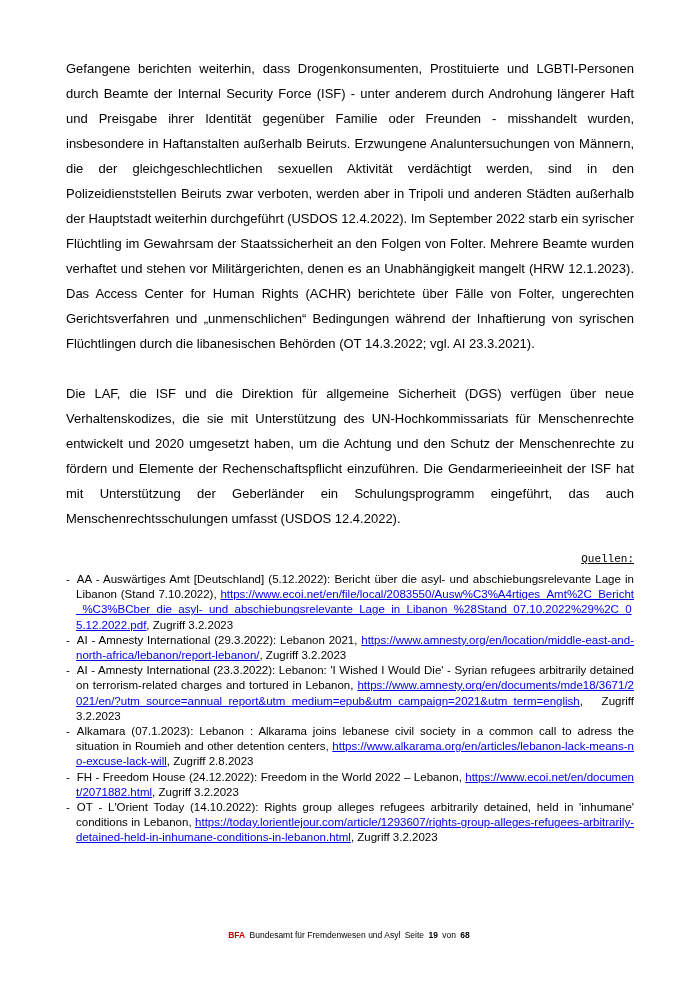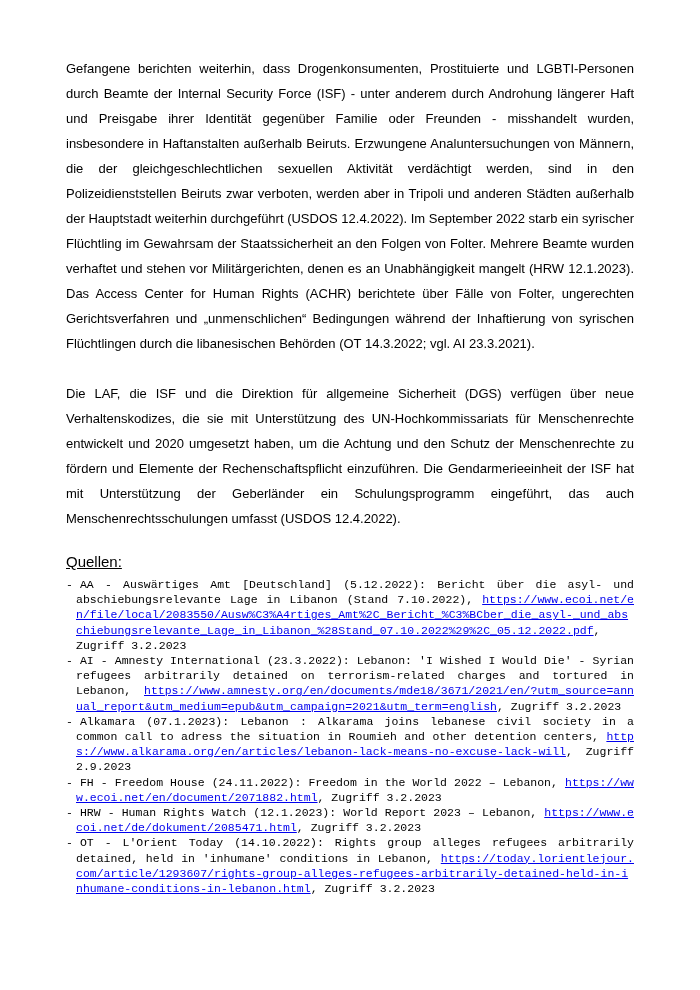--- a/index.html
+++ b/index.html
@@ -21,35 +21,35 @@
     width: 568px;
     top: 56px;
   }
   .para {
     font-size: 13px;
     line-height: 25px;
     text-align: justify;
     margin-bottom: 25px;
   }
   .sources-heading {
-    font-size: 15px;
+    font-size: 11px;
     text-decoration: underline;
     margin-top: -3px;
     margin-bottom: 7px;
-    text-align: left;
+    text-align: right;
+    font-family: Liberation Mono, monospace;
   }
   ul.sources {
     list-style: none;
     font-size: 11.5px;
     line-height: 15.2px;
     text-align: justify;
   }
   ul.sources li {
     padding-left: 10px;
-    font-family: Liberation Mono, monospace;
   }
   ul.sources .dash {
     display: inline;
     margin-left: -10px;
     padding-right: 7px;
   }
   ul.sources a {
     color: #0000ee;
     text-decoration: underline;
     word-break: break-all;
@@ -76,22 +76,30 @@
   <div class="content">
 
     <p class="para">Gefangene berichten weiterhin, dass Drogenkonsumenten, Prostituierte und LGBTI-Personen durch Beamte der Internal Security Force (ISF) - unter anderem durch Androhung längerer Haft und Preisgabe ihrer Identität gegenüber Familie oder Freunden - misshandelt wurden, insbesondere in Haftanstalten außerhalb Beiruts. Erzwungene Analuntersuchungen von Männern, die der gleichgeschlechtlichen sexuellen Aktivität verdächtigt werden, sind in den Polizeidienststellen Beiruts zwar verboten, werden aber in Tripoli und anderen Städten außerhalb der Hauptstadt weiterhin durchgeführt (USDOS 12.4.2022). Im September 2022 starb ein syrischer Flüchtling im Gewahrsam der Staatssicherheit an den Folgen von Folter. Mehrere Beamte wurden verhaftet und stehen vor Militärgerichten, denen es an Unabhängigkeit mangelt (HRW 12.1.2023). Das Access Center for Human Rights (ACHR) berichtete über Fälle von Folter, ungerechten Gerichtsverfahren und „unmenschlichen“ Bedingungen während der Inhaftierung von syrischen Flüchtlingen durch die libanesischen Behörden (OT 14.3.2022; vgl. AI 23.3.2021).</p>
 
     <p class="para">Die LAF, die ISF und die Direktion für allgemeine Sicherheit (DGS) verfügen über neue Verhaltenskodizes, die sie mit Unterstützung des UN-Hochkommissariats für Menschenrechte entwickelt und 2020 umgesetzt haben, um die Achtung und den Schutz der Menschenrechte zu fördern und Elemente der Rechenschaftspflicht einzuführen. Die Gendarmerieeinheit der ISF hat mit Unterstützung der Geberländer ein Schulungsprogramm eingeführt, das auch Menschenrechtsschulungen umfasst (USDOS 12.4.2022).</p>
 
     <p class="sources-heading">Quellen:</p>
 
     <ul class="sources" id="sources-list">
         <li><span class="dash">-</span><span>AA - Auswärtiges Amt [Deutschland] (5.12.2022): Bericht über die asyl- und abschiebungsrelevante Lage in Libanon (Stand 7.10.2022), </span><a href="#">https://www.ecoi.net/en/file/local/2083550/Ausw%C3%A4rtiges_Amt%2C_Bericht_%C3%BCber_die_asyl-_und_abschiebungsrelevante_Lage_in_Libanon_%28Stand_07.10.2022%29%2C_05.12.2022.pdf</a><span>, Zugriff 3.2.2023</span></li>
+        <li><span class="dash">-</span><span>AI - Amnesty International (29.3.2022): Lebanon 2021, </span><a href="#">https://www.amnesty.org/en/location/middle-east-and-north-africa/lebanon/report-lebanon/</a><span>, Zugriff 3.2.2023</span></li>
         <li><span class="dash">-</span><span>AI - Amnesty International (23.3.2022): Lebanon: 'I Wished I Would Die' - Syrian refugees arbitrarily detained on terrorism-related charges and tortured in Lebanon, </span><a href="#">https://www.amnesty.org/en/documents/mde18/3671/2021/en/?utm_source=annual_report&amp;utm_medium=epub&amp;utm_campaign=2021&amp;utm_term=english</a><span>, Zugriff 3.2.2023</span></li>
-        <li><span class="dash">-</span><span>Alkamara (07.1.2023): Lebanon : Alkarama joins lebanese civil society in a common call to adress the situation in Roumieh and other detention centers, </span><a href="#">https://www.alkarama.org/en/articles/lebanon-lack-means-no-excuse-lack-will</a><span>, Zugriff 2.9.2023</span></li>
-        <li><span class="dash">-</span><span>FH - Freedom House (24.11.2022): Freedom in the World 2022 – Lebanon, </span><a href="#">https://www.ecoi.net/en/document/2071882.html</a><span>, Zugriff 3.2.2023</span></li>
-        <li><span class="dash">-</span><span>HRW - Human Rights Watch (12.1.2023): World Report 2023 – Lebanon, </span><a href="#">https://www.ecoi.net/de/dokument/2085471.html</a><span>, Zugriff 3.2.2023</span></li>
+        <li><span class="dash">-</span><span>Alkamara (07.1.2023): Lebanon : Alkarama joins lebanese civil society in a common call to adress the situation in Roumieh and other detention centers, </span><a href="#">https://www.alkarama.org/en/articles/lebanon-lack-means-no-excuse-lack-will</a><span>, Zugriff 2.8.2023</span></li>
+        <li><span class="dash">-</span><span>FH - Freedom House (24.12.2022): Freedom in the World 2022 – Lebanon, </span><a href="#">https://www.ecoi.net/en/document/2071882.html</a><span>, Zugriff 3.2.2023</span></li>
         <li><span class="dash">-</span><span>OT - L'Orient Today (14.10.2022): Rights group alleges refugees arbitrarily detained, held in 'inhumane' conditions in Lebanon, </span><a href="#">https://today.lorientlejour.com/article/1293607/rights-group-alleges-refugees-arbitrarily-detained-held-in-inhumane-conditions-in-lebanon.html</a><span>, Zugriff 3.2.2023</span></li>
       </ul>
 
   </div>
 
+  <div class="footer">
+    <span class="bfa">BFA</span>
+    <span>Bundesamt für Fremdenwesen und Asyl</span>
+    <span>Seite</span>
+    <span class="bold">19</span>
+    <span>von</span>
+    <span class="bold">68</span>
+  </div>
 </div>
 
 </body></html>

